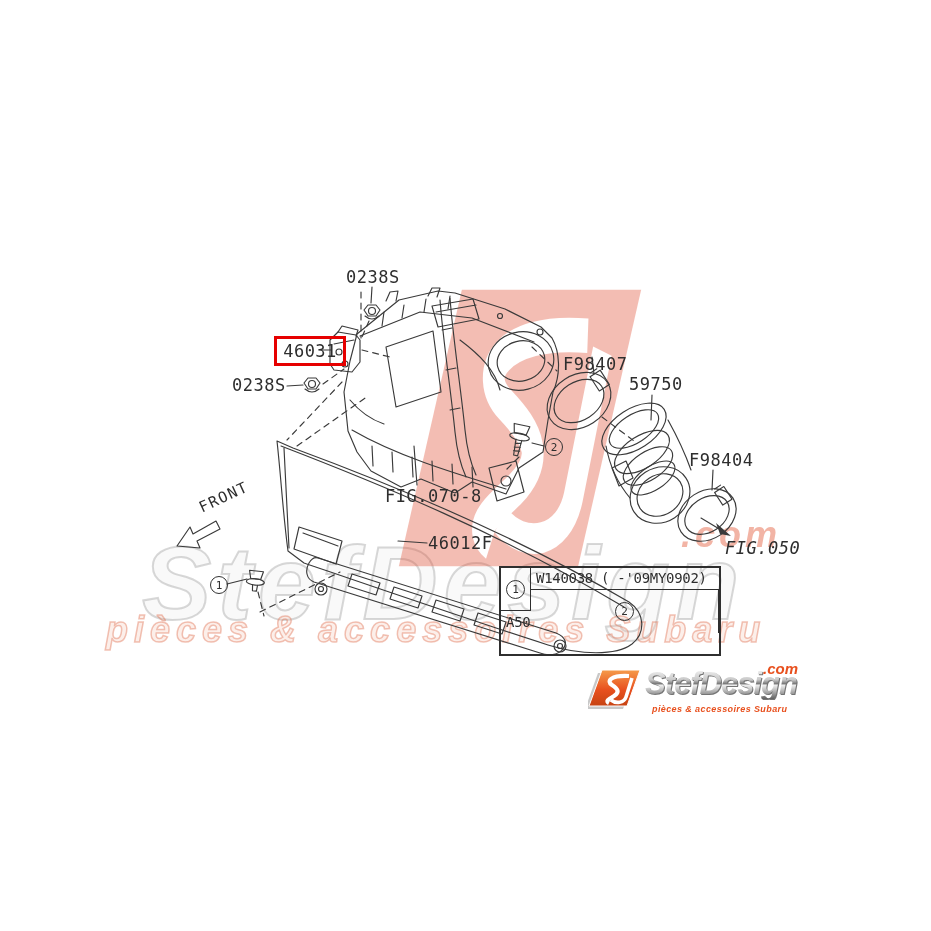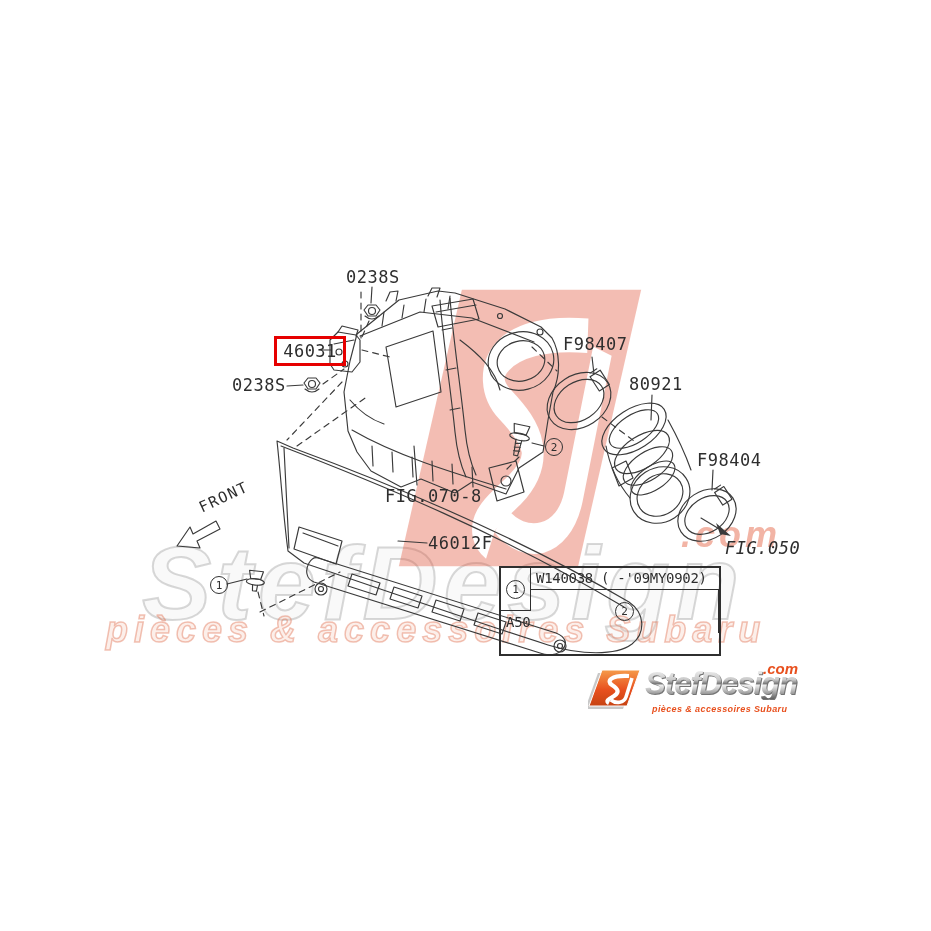--- a/index.html
+++ b/index.html
@@ -241,23 +241,23 @@
     <g>
       <path d="M177,546 L190,527 L193,534 L216,521 L220,529 L197,541 L200,548 Z"></path>
     </g>
   </svg>
 
   <div class="plabel" style="left:346px;top:269px;">0238S</div>
   <div class="redbox">
     <span>46031</span>
   </div>
   <div class="plabel" style="left:232px;top:377px;">0238S</div>
-  <div class="plabel" style="left:563px;top:336px;">F98407</div>
-  <div class="plabel" style="left:629px;top:376px;">80921</div>
-  <div class="plabel" style="left:689px;top:452px;margin-left:8px;">F98404</div>
+  <div class="plabel" style="left:563px;top:356px;">F98407</div>
+  <div class="plabel" style="left:629px;top:376px;">59750</div>
+  <div class="plabel" style="left:689px;top:452px;">F98404</div>
   <div class="plabel" style="left:385px;top:488px;">FIG.070-8</div>
   <div class="plabel" style="left:428px;top:535px;">46012F</div>
   <div class="plabel" style="left:725px;top:540px;font-style:italic;">FIG.050</div>
   <div class="front-label">FRONT</div>
 
   <div class="callout" style="left:210px;top:576px;">1</div>
   <div class="callout" style="left:545px;top:438px;">2</div>
 
   <div class="ptable">
     <div class="pt-num g1">

